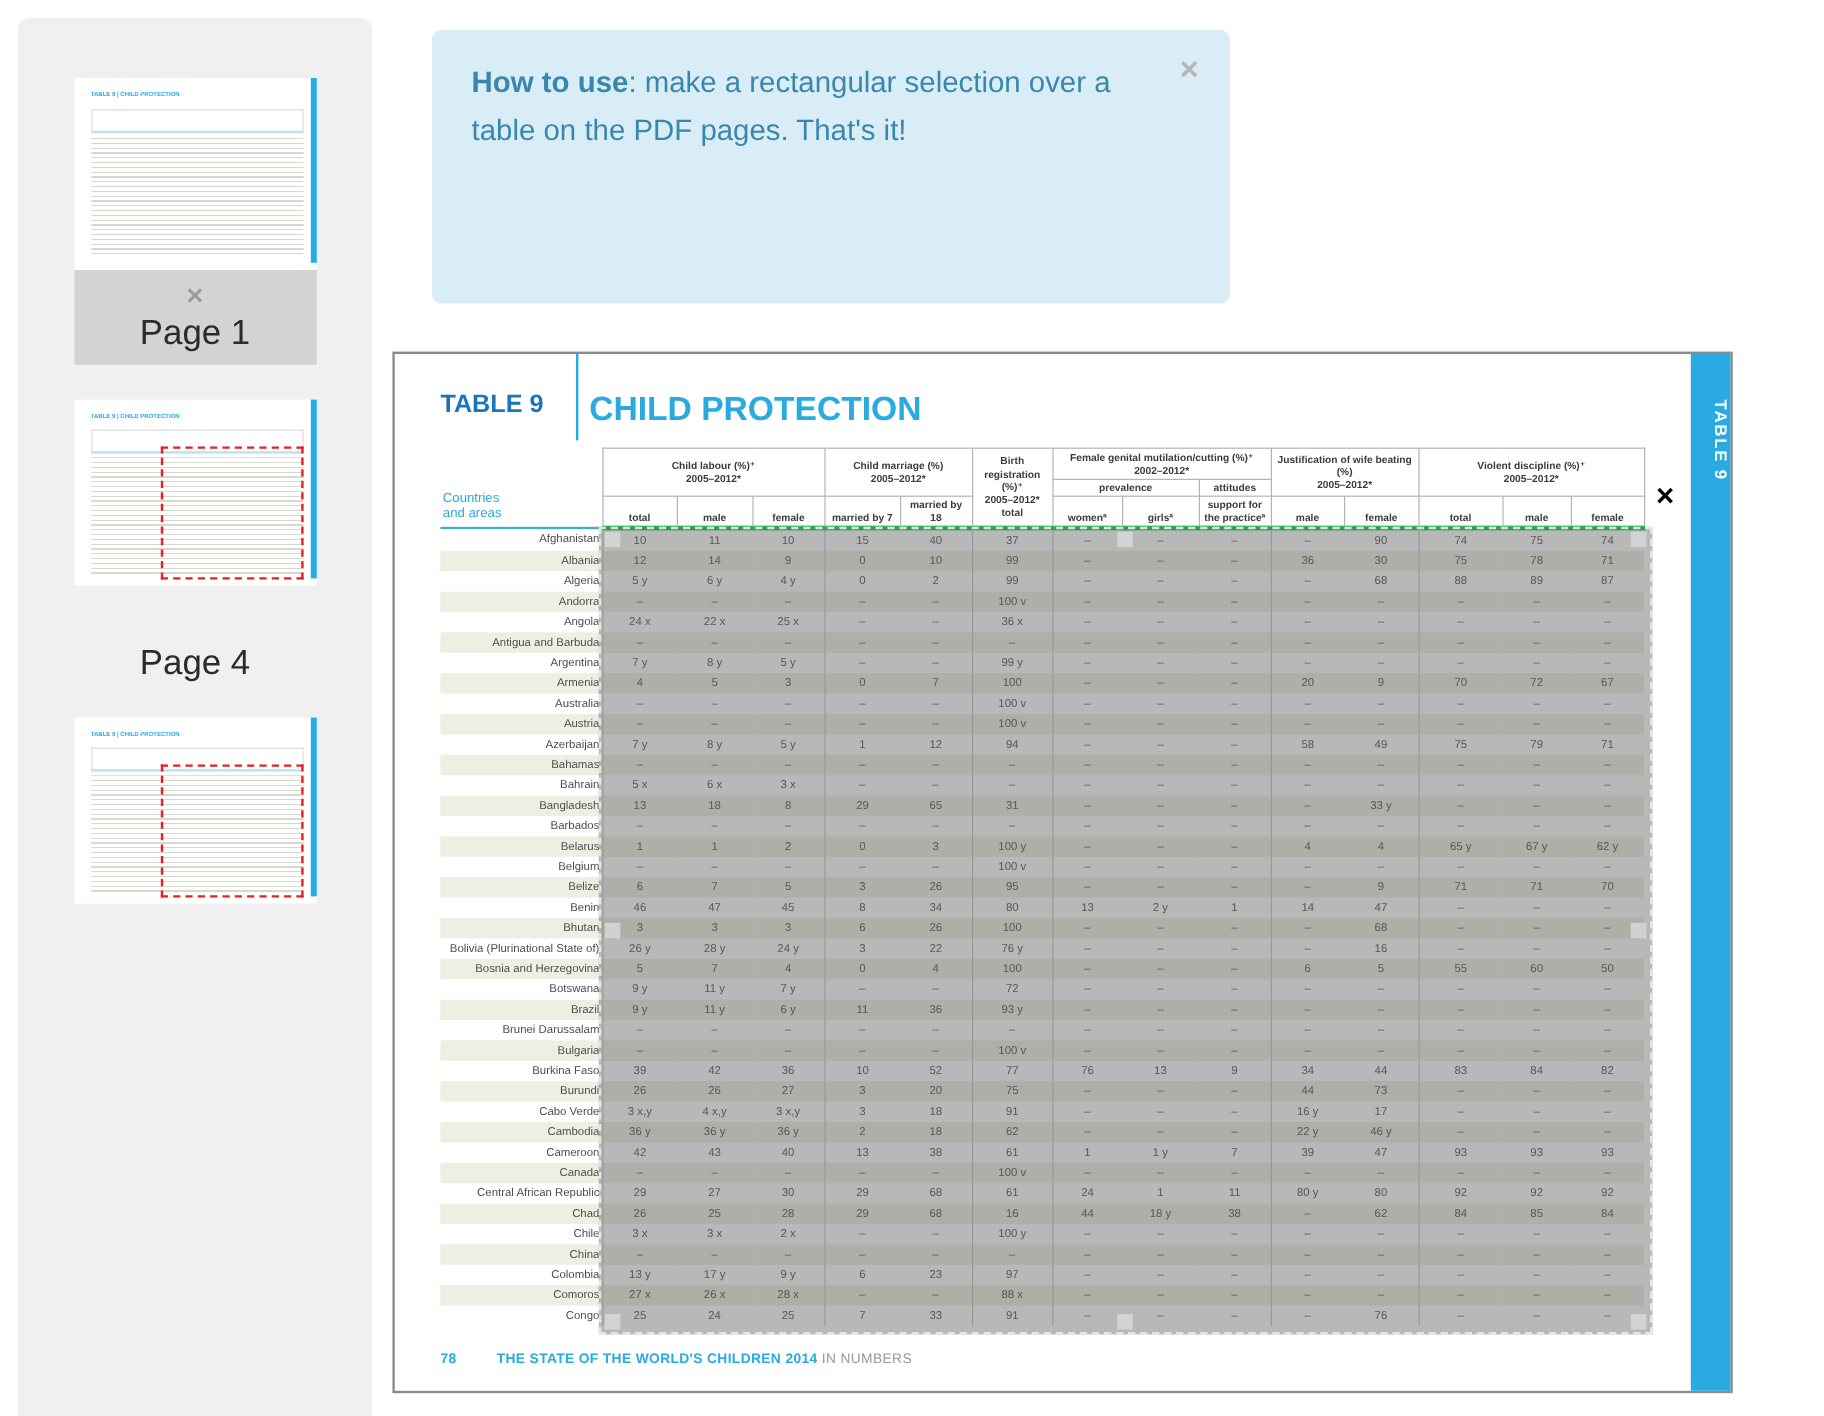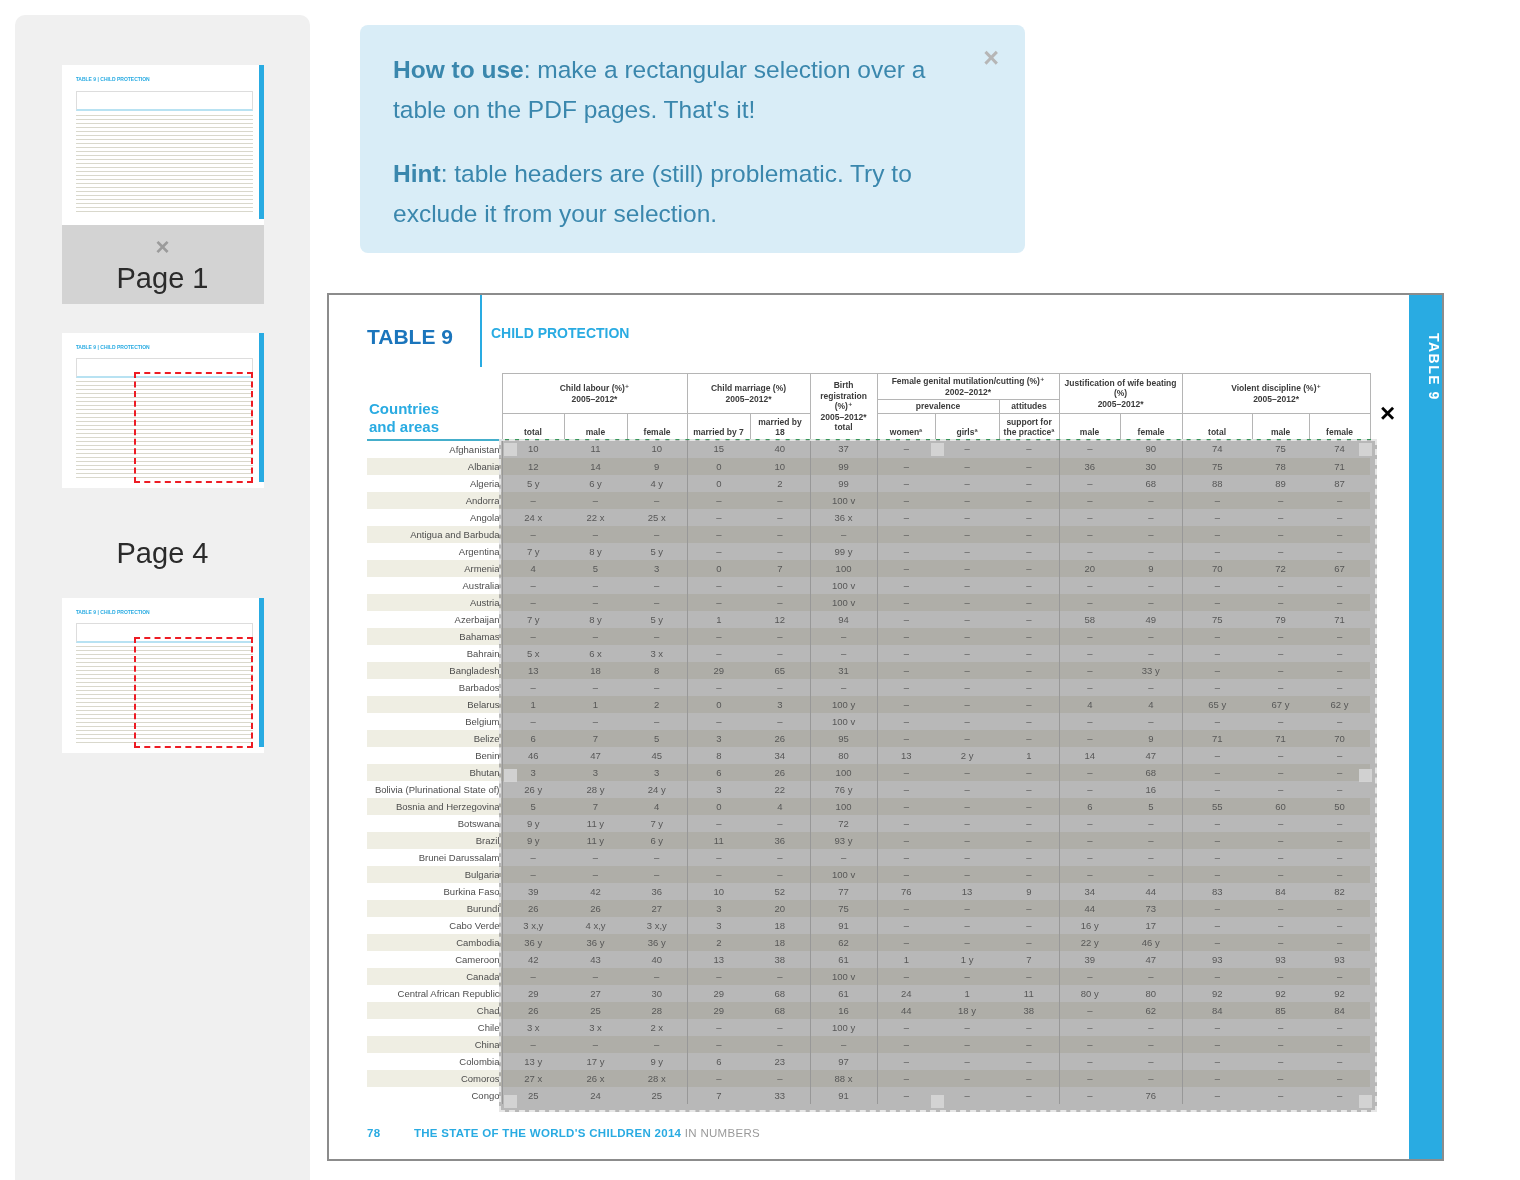--- a/index.html
+++ b/index.html
@@ -39,33 +39,33 @@
                 color:#b6b6b6; cursor:pointer; line-height:27px; }
 
   
   .pdfpage { position:absolute; left:327px; top:293px; width:1117px; height:868px;
              background:#fff; border:2px solid #8c8c8c; }
   .side-tab { position:absolute; right:0; top:0; bottom:0; width:33px; background:#29abe2;
               color:#fff; font-weight:bold; font-size:14px; letter-spacing:1.5px;
               writing-mode:vertical-rl; padding-top:38px; text-align:left; }
   .pdf-title { position:absolute; left:38px; top:30px; font-size:21px; font-weight:bold; color:#1b75bc; }
   .pdf-divider { position:absolute; left:151px; top:0; width:2px; height:72px; background:#29abe2; }
-  .pdf-subtitle { position:absolute; left:162px; top:30px; font-size:14px; font-weight:bold; color:#29abe2;text-align:right; }
+  .pdf-subtitle { position:absolute; left:162px; top:30px; font-size:28px; font-weight:bold; color:#29abe2;text-align:right; }
 
   
   .tblwrap { position:absolute; left:38px; top:78px; width:1003px; }
   table.t9 { border-collapse:collapse; table-layout:fixed; width:1003px; }
   .t9 th { font-size:8.5px; font-weight:bold; color:#3b3b3b; border:1px solid #b5b5b5;
            padding:1px 2px; text-align:center; vertical-align:middle; line-height:1.25; }
   .t9 th.ch-country { border:none; vertical-align:bottom; text-align:left; padding-bottom:3px; }
-  .t9 .countries-lbl { color:#29abe2; font-size:15px; font-weight:bold; line-height:1.2; }
+  .t9 .countries-lbl { color:#29abe2; font-size:11px; font-weight:normal; line-height:1.2; }
   .t9 tr.hr1 th { height:26px; }
   .t9 tr.hr2 th { height:14px; }
   .t9 tr.hr3 th { height:26px; vertical-align:bottom;margin-left:40px; }
-  .t9 thead tr:last-child th, .t9 th[rowspan="3"] { border-bottom:1px solid #22c55e; }
+  .t9 thead tr:last-child th, .t9 th[rowspan="3"] { border-bottom:4px solid #22c55e; }
   .t9 th.ch-country { border-bottom:2px solid #45aecb; }
   .t9 td { font-size:9.5px; color:#585858; text-align:center; padding:3px 2px; line-height:11px; }
   .t9 td.cname { text-align:right; color:#4d4d4d; padding-left:2px; }
   .t9 tbody tr:nth-child(even) { background:#efeee3; }
   .t9 td.gsep { border-left:1px solid #c9c9c9; }
 
   .pdf-footer { position:absolute; left:38px; top:832px; font-size:11.5px; letter-spacing:.3px; }
   .pdf-footer .pnum { color:#29abe2; font-weight:bold; margin-right:16px; }
   .pdf-footer .ptitle { color:#29abe2; font-weight:bold;margin-left:14px; }
   .pdf-footer .psuffix { color:#9a9a9a; font-weight:normal; }
@@ -116,21 +116,20 @@
           <div class="thumb-head"></div>
           <div class="thumb-body"></div>
           <div class="thumb-sel"></div>
         </div>
       </div>
     </div>
 
   <div class="infobox">
     <span class="info-close">×</span>
     <p><b>How to use</b><span>: make a rectangular selection over a table on the PDF pages. That's it!</span></p>
-    <p><b>Hint</b><span>: table headers are (still) problematic. Try to exclude it from your selection.</span></p>
   </div>
 
   <div class="pdfpage">
     <div class="side-tab">TABLE 9</div>
     <div class="pdf-title">TABLE 9</div>
     <div class="pdf-divider"></div>
     <div class="pdf-subtitle">CHILD PROTECTION</div>
 
     <div class="tblwrap">
       <table class="t9" id="t9">

